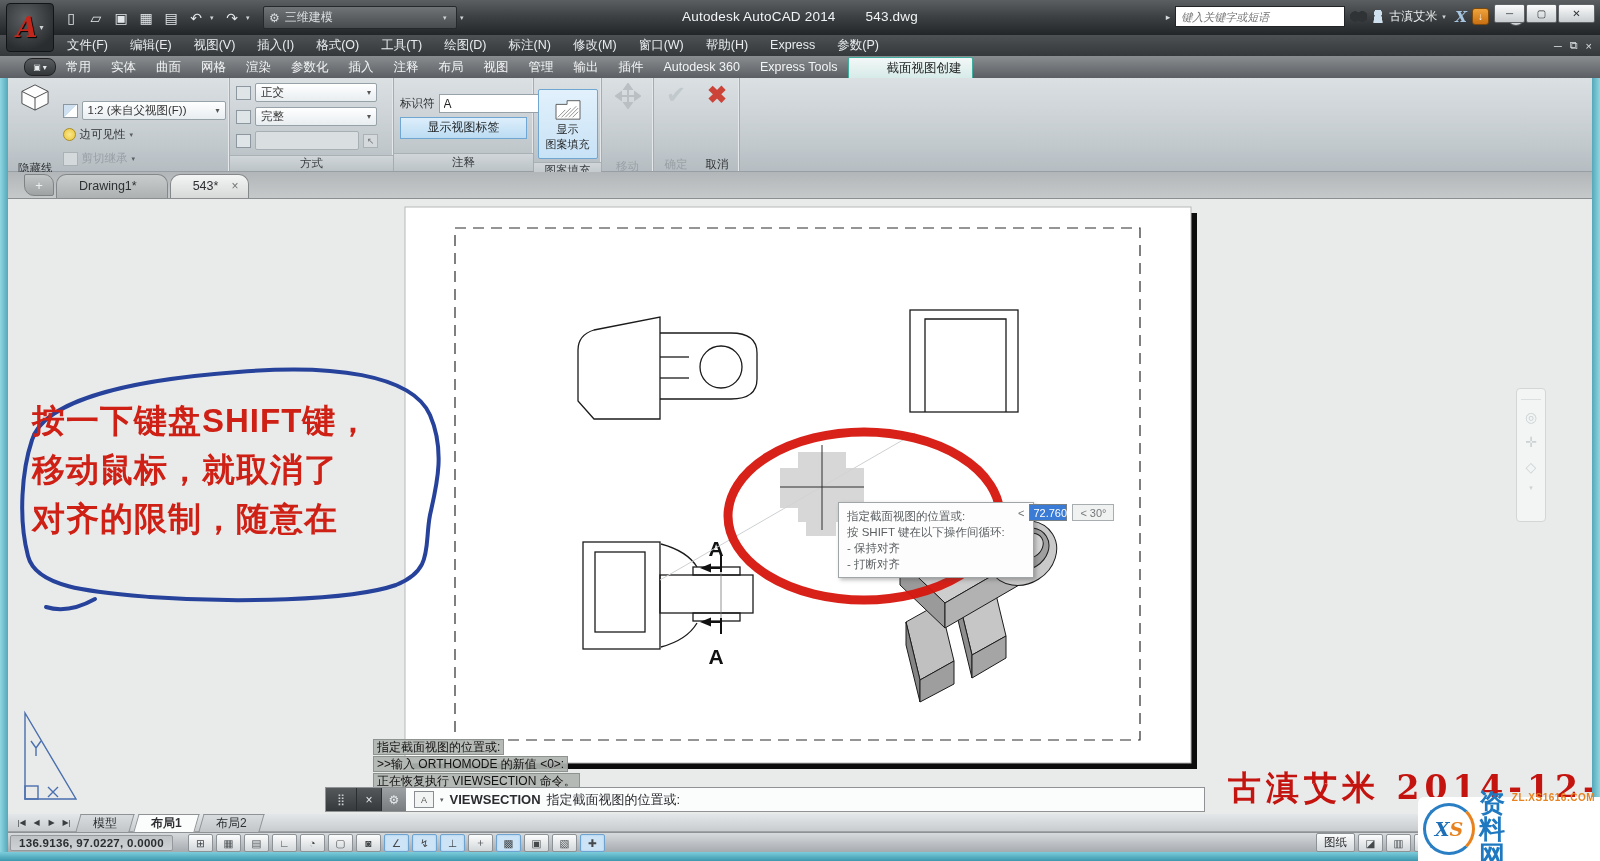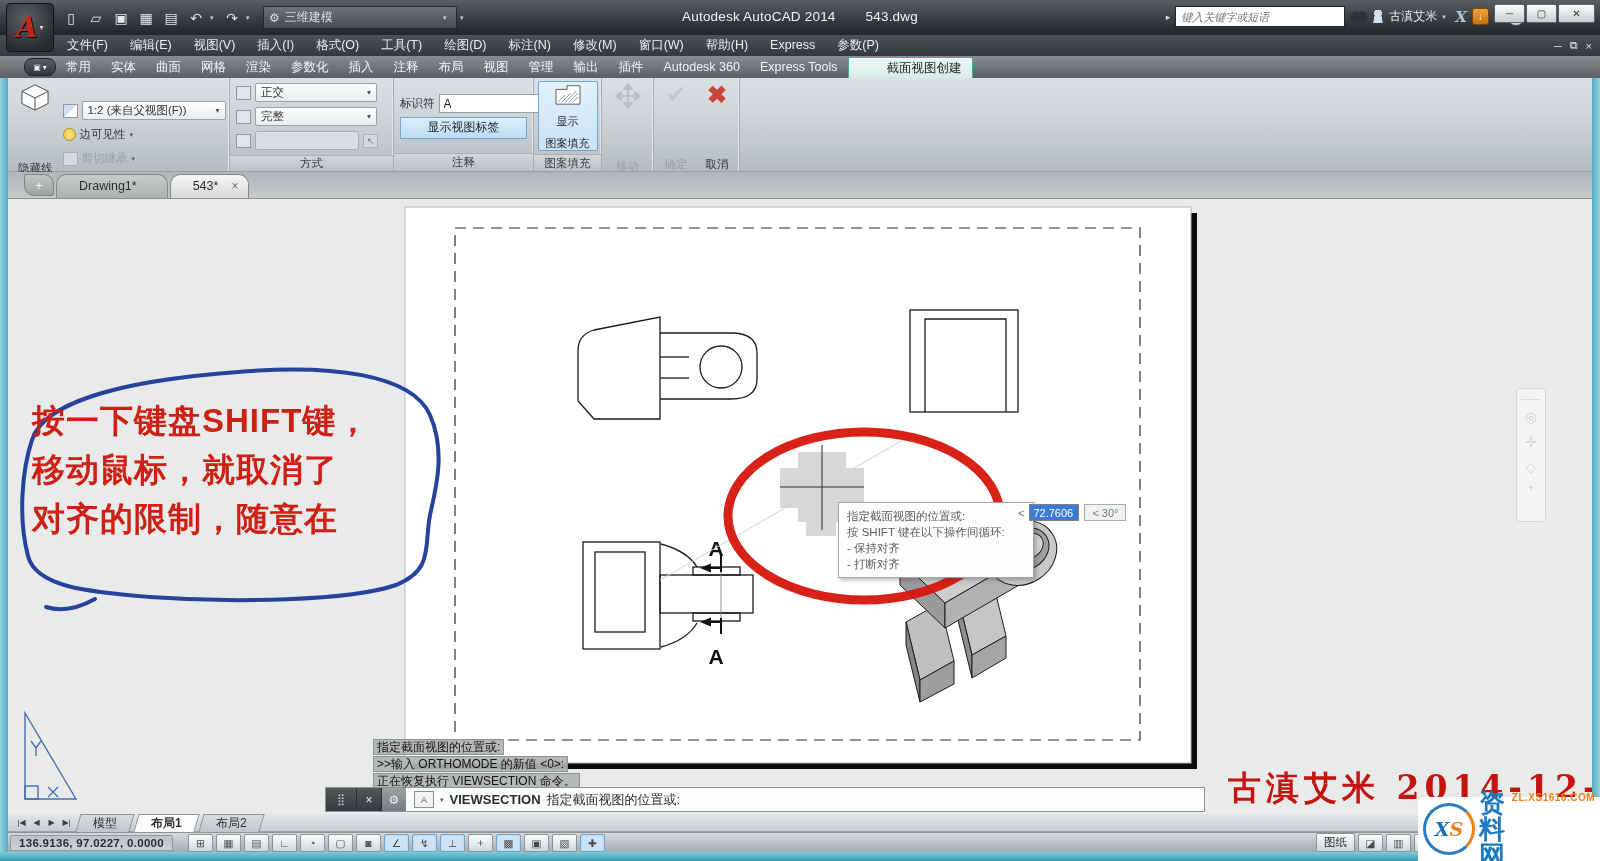--- a/index.html
+++ b/index.html
@@ -58,40 +58,40 @@
   .ricon.plain{background:#dfe4e7;}
   .ricon.gray{background:#d4d9dc;border-color:#abb2b6;}
   .bulb{width:11px;height:11px;border-radius:50%;background:radial-gradient(#fbe88a,#e9c43a);border:1px solid #ab8d21;}
   .rsel{display:flex;align-items:center;height:19px;background:linear-gradient(#ffffff,#e8edf0);border:1px solid #97a1a8;border-radius:2px;font-size:11.5px;color:#333;padding:0 5px;box-sizing:border-box;}
   .rsel .arr{margin-left:auto;font-size:8px;color:#555;padding-left:4px;}
   .rsel.disabled{background:#d9dee1;border-color:#a8afb4;color:#9aa1a6;}
   .rlabel{font-size:11.5px;color:#2f3335;white-space:nowrap;}
   .rlabel.gray{color:#9aa1a6;}
   .ann-input{width:100px;height:17px;border:1px solid #97a1a8;font-size:12px;padding:0 4px;color:#222;background:#fff;}
   .bluebtn{width:150px;height:20px;background:linear-gradient(#ddeefb,#bcdcf3);border:1px solid #6fa7d2;font-size:12px;color:#1f2426;display:flex;align-items:center;justify-content:center;}
-  .hatchbtn{width:58px;height:68px;background:linear-gradient(#e2f1fc,#c8e2f6);border:1px solid #6fa7d2;border-radius:2px;display:flex;flex-direction:column;align-items:center;justify-content:center;font-size:11px;color:#26292b;line-height:13px;gap:9px;}
+  .hatchbtn{width:58px;height:68px;background:linear-gradient(#e2f1fc,#c8e2f6);border:1px solid #6fa7d2;border-radius:2px;display:flex;flex-direction:column;align-items:center;justify-content:center;font-size:11px;color:#26292b;line-height:13px;gap:2px;margin-top:8px;}
   .okmark{font-size:24px;color:#c2c9cc;line-height:24px;}
   .xmark{font-size:24px;color:#cc4437;font-weight:bold;line-height:24px;}
   
   .filetabs{left:8px;top:172px;width:1584px;height:27px;background:linear-gradient(#b3b6b8,#c6c9ca);border-bottom:1px solid #8c8f91;display:flex;align-items:flex-end;padding-left:10px;box-sizing:border-box;gap:2px;}
   .ftab{position:relative;height:23px;line-height:23px;padding:0 30px 0 22px;background:linear-gradient(#c9cccd,#aeb1b2);border:1px solid #85888a;border-bottom:none;border-radius:10px 10px 0 0;font-size:12.5px;color:#2e3133;}
   .ftab.active{background:linear-gradient(#f4f5f5,#d7d9d9);}
   .ftab .close{display:none;position:absolute;right:10px;top:0;color:#707375;font-size:12px;}
   .ftab.active .close{display:block;}
   .newtab{width:28px;height:20px;margin-left:6px;margin-bottom:2px;background:linear-gradient(#c3c6c7,#9fa2a3);border:1px solid #808384;border-radius:2px 10px 2px 10px;color:#eef0f0;font-size:13px;display:flex;align-items:center;justify-content:center;}
   
   .canvas{left:8px;top:199px;width:1584px;height:615px;background:#e9ebeb;}
   svg.cv{left:8px;top:199px;z-index:1;}
   .notetext{left:32px;top:396px;z-index:3;color:#ce2015;font-size:33px;font-weight:600;line-height:49px;letter-spacing:1px;white-space:nowrap;}
   .navbar3d{left:1516px;top:388px;width:30px;height:134px;z-index:2;background:rgba(249,250,250,.65);border:1px solid #d3d6d6;border-radius:4px;display:flex;flex-direction:column;align-items:center;padding-top:4px;gap:9px;box-sizing:border-box;color:#ccd2d3;font-size:14px;}
   .navbar3d .cap{height:6px;width:20px;border-bottom:1px solid #dcdfdf;font-size:6px;}
   .tooltip{left:838px;top:502px;width:178px;z-index:6;background:#fdfdfd;border:1px solid #a0a5a8;box-shadow:2px 2px 4px rgba(60,60,60,.35);padding:5px 8px;font-size:11.5px;color:#5a5e60;line-height:16px;}
   .dynwrap{left:1018px;top:504px;z-index:7;display:flex;align-items:center;gap:5px;font-size:11px;}
   .dynpre{color:#6b6f71;}
-  .dynval{width:50px;height:17px;background:#3a7bd5;border:1px solid #788084;color:#fff;display:flex;align-items:center;padding-left:3px;box-sizing:border-box;}
+  .dynval{width:38px;height:17px;background:#3a7bd5;border:1px solid #788084;color:#fff;display:flex;align-items:center;padding-left:3px;box-sizing:border-box;}
   .dynang{width:42px;height:17px;background:#f0f1f1;border:1px solid #a8adb0;color:#76797b;display:flex;align-items:center;justify-content:center;box-sizing:border-box;}
   .history{left:373px;top:739px;z-index:6;display:flex;flex-direction:column;gap:1px;align-items:flex-start;}
   .hline{background:rgba(176,180,176,.92);border:1px solid #8f938f;color:#111;font-size:12px;padding:0 3px;line-height:14px;white-space:nowrap;}
   .stamp{left:1228px;top:766px;z-index:6;color:#c41410;font-family:"DejaVu Serif",serif;font-weight:bold;font-size:33px;letter-spacing:5px;white-space:nowrap;}
   
   .cmdbar{left:325px;top:787px;width:880px;height:25px;z-index:8;display:flex;border:1px solid #8f9396;box-sizing:border-box;background:#fbfcfc;}
   .cmdgrip{width:30px;background:linear-gradient(#54585b,#35393c);color:#c9cdcf;font-size:11px;display:flex;align-items:center;justify-content:center;}
   .cmdbtn{width:24px;background:linear-gradient(#54585b,#35393c);color:#e8eaeb;font-size:12px;display:flex;align-items:center;justify-content:center;border-left:1px solid #2b2e30;}
   .cmdbtn.light{background:linear-gradient(#9da1a4,#787c7f);}
   .cmdfield{flex:1;display:flex;align-items:center;gap:6px;padding:0 8px;font-size:13px;color:#2a2d2f;}

